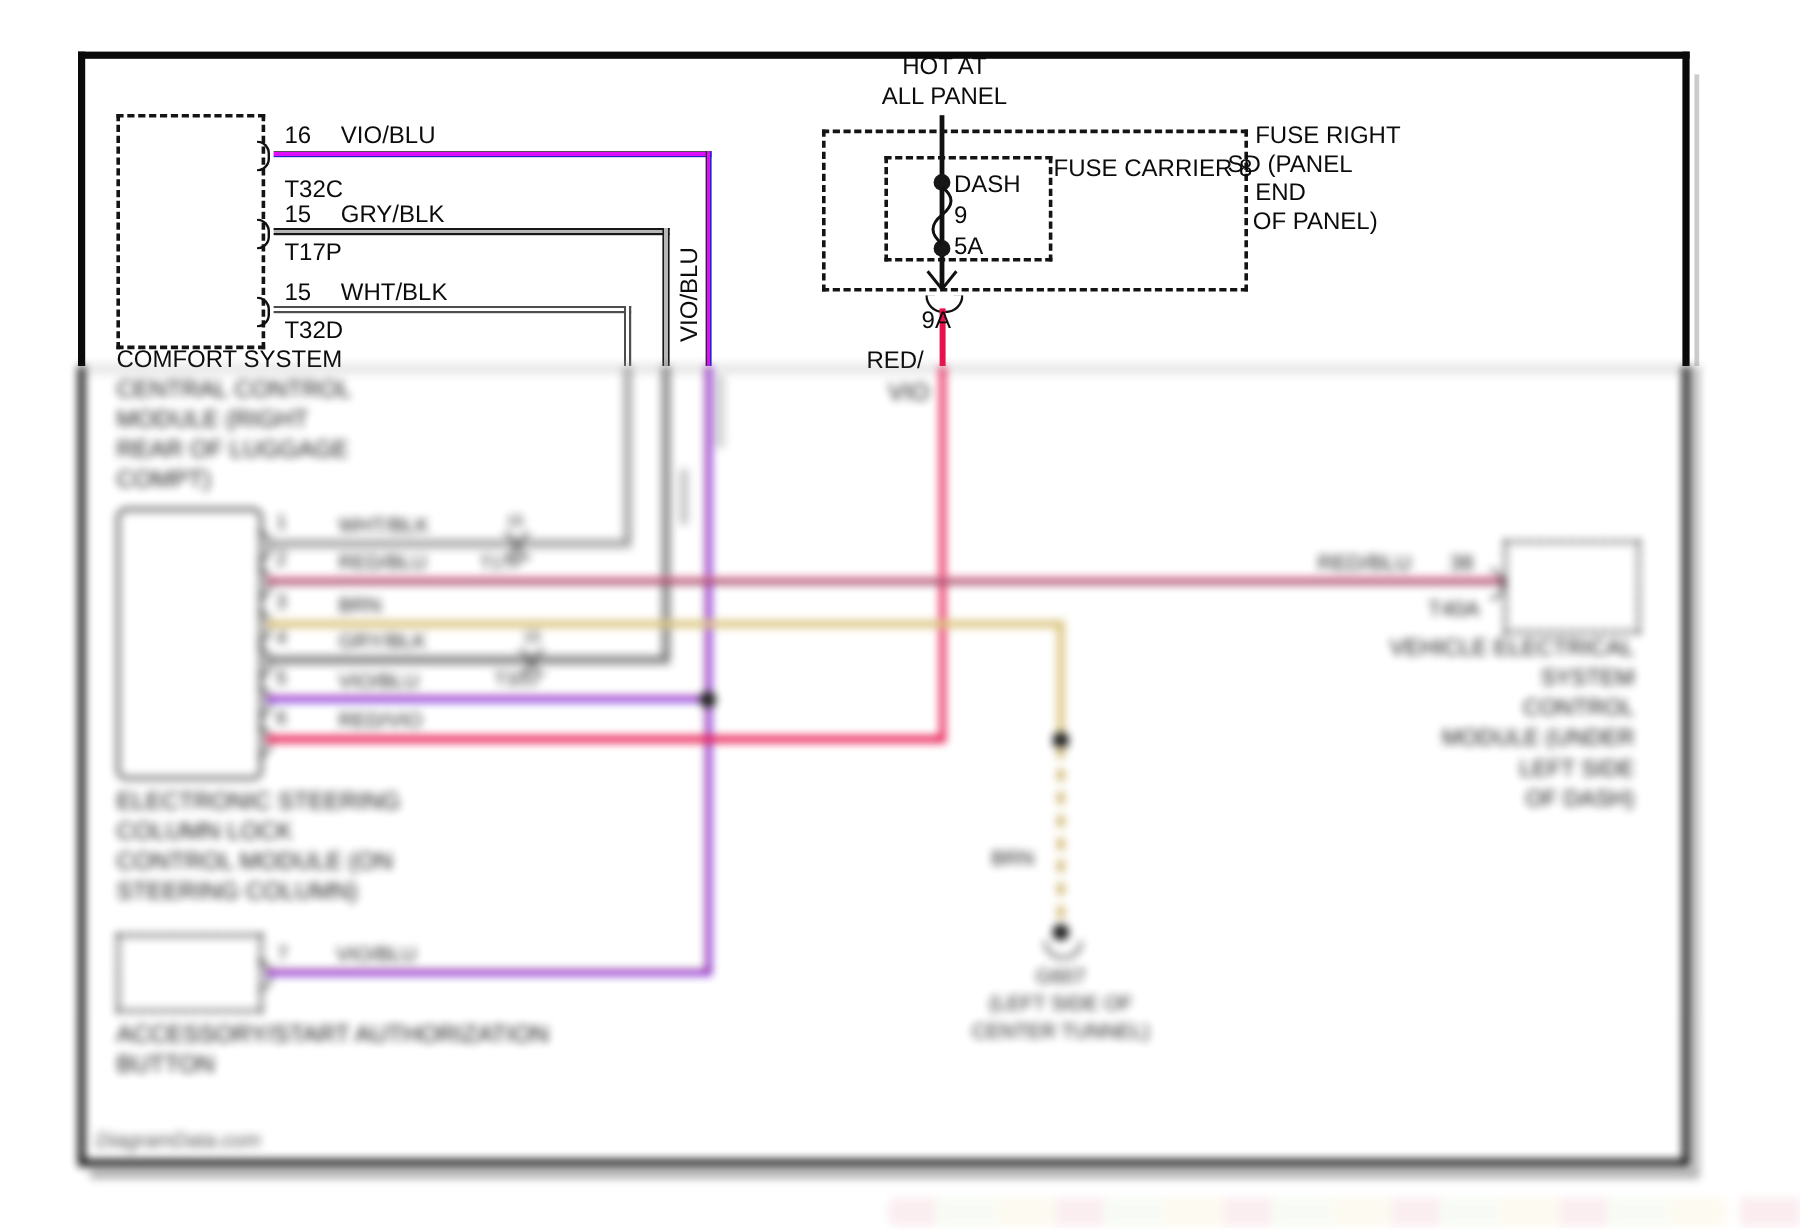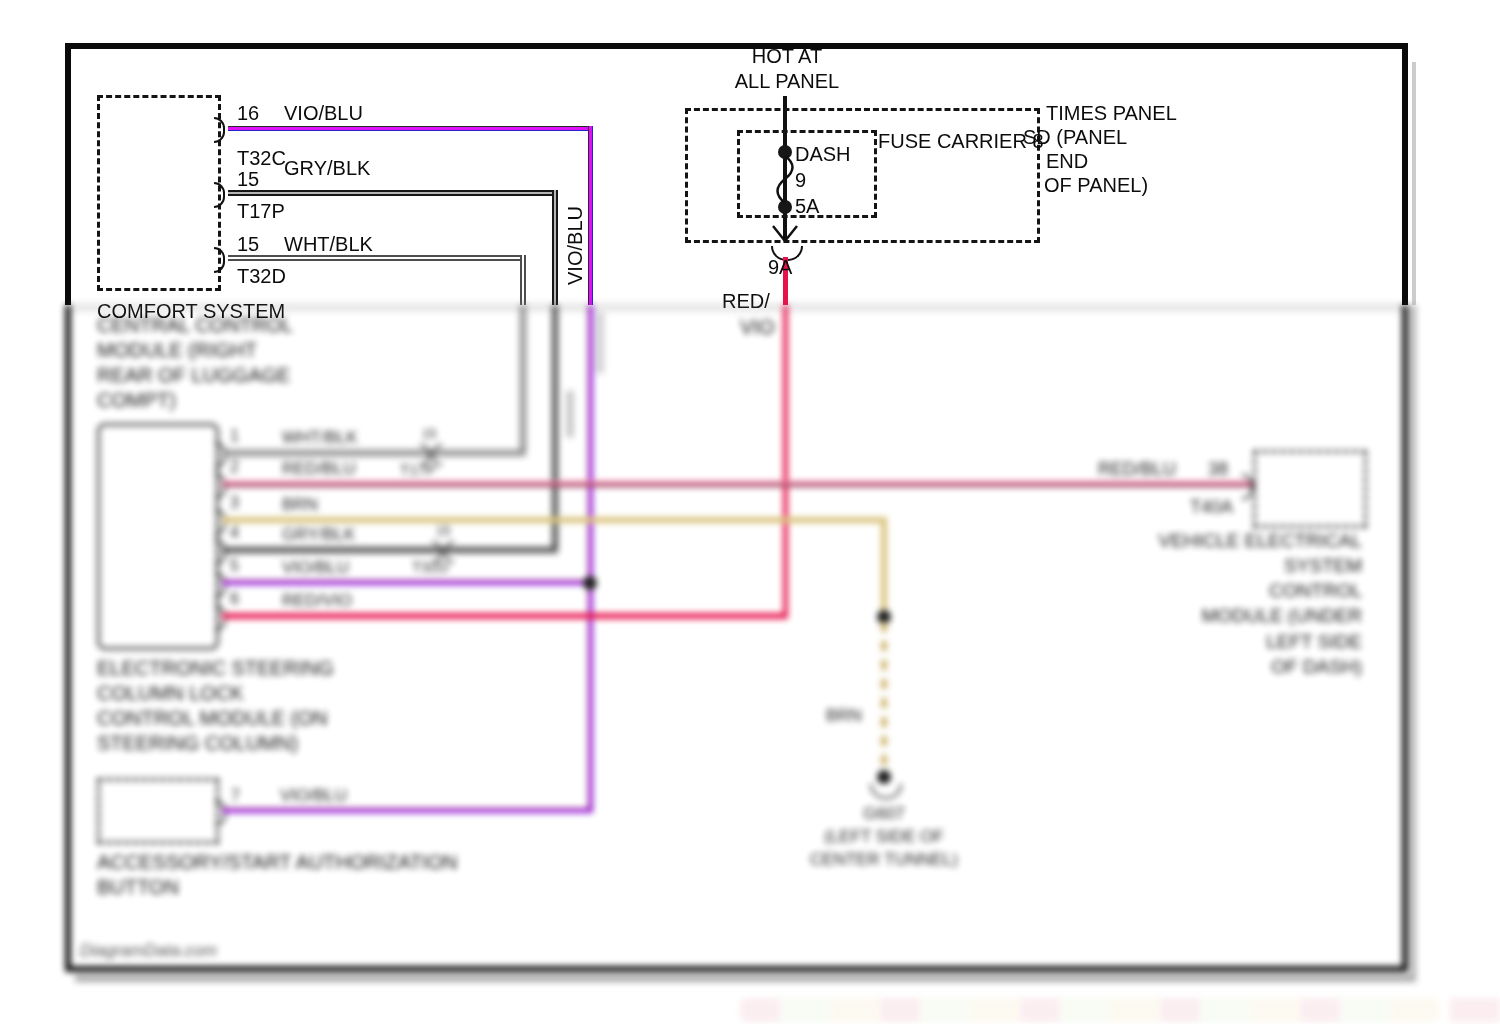--- a/index.html
+++ b/index.html
@@ -51,21 +51,21 @@
 
   <div class="dashbox" style="left:97px;top:95px;width:118px;height:190px"></div>
   <div class="brk" style="left:214px;top:117px"></div>
   <div class="brk" style="left:214px;top:182px"></div>
   <div class="brk" style="left:214px;top:247px"></div>
 
   <div class="t" style="left:237px;top:102px">16</div>
   <div class="t" style="left:284px;top:102px">VIO/BLU</div>
   <div class="t" style="left:237px;top:147px">T32C</div>
   <div class="t" style="left:237px;top:168px">15</div>
-  <div class="t" style="left:284px;top:157px">GRY/BLK</div>
+  <div class="t" style="left:284px;top:168px">GRY/BLK</div>
   <div class="t" style="left:237px;top:200px">T17P</div>
   <div class="t" style="left:237px;top:233px">15</div>
   <div class="t" style="left:284px;top:233px">WHT/BLK</div>
   <div class="t" style="left:237px;top:265px">T32D</div>
 
   <div class="wire vio-h" style="left:228px;top:126px;width:365px"></div>
   <div class="wire vio-v" style="left:588px;top:126px;height:179px"></div>
   <div class="wire gry-h" style="left:228px;top:190px;width:330px"></div>
   <div class="wire gry-v" style="left:552px;top:190px;height:115px"></div>
   <div class="wire wht-h" style="left:228px;top:255px;width:298px"></div>
@@ -86,30 +86,30 @@
   </svg>
   <svg class="abs" style="left:769px;top:224px" width="32" height="20" viewBox="0 0 32 20">
     <path d="M4,2 L16,17 L28,2" fill="none" stroke="#111" stroke-width="2.5"></path>
   </svg>
   <div class="cup" style="left:771px;top:246px"></div>
 
   <div class="t" style="left:795px;top:143px">DASH</div>
   <div class="t" style="left:795px;top:169px">9</div>
   <div class="t" style="left:795px;top:195px">5A</div>
   <div class="t" style="left:878px;top:130px">FUSE CARRIER 8</div>
-  <div class="t" style="left:1046px;top:102px">TIMES PANEL</div>
+  <div class="t" style="left:1046px;top:102px">FUSE RIGHT</div>
   <div class="t" style="left:1023px;top:126px">SD (PANEL</div>
   <div class="t" style="left:1046px;top:150px">END</div>
   <div class="t" style="left:1044px;top:174px">OF PANEL)</div>
 
   <div class="wire red-v" style="left:783px;top:257px;height:48px"></div>
   <div class="t" style="left:768px;top:256px">9A</div>
   <div class="t" style="left:722px;top:290px">RED/</div>
 
-  <div class="t" style="left:97px;top:300px">COMFORT SYSTEM</div>
+  <div class="t" style="left:97px;top:289px">COMFORT SYSTEM</div>
 
   <div class="blurband">
 
     <div class="abs" style="left:65px;top:305px;width:6px;height:667px;background:#0a0a0a"></div>
     <div class="abs" style="left:1402px;top:305px;width:6px;height:667px;background:#0a0a0a"></div>
     <div class="abs" style="left:65px;top:966px;width:1343px;height:6px;background:#0a0a0a"></div>
     <div class="abs" style="left:1411px;top:305px;width:5px;height:675px;background:#a8a8a8"></div>
     <div class="abs" style="left:75px;top:975px;width:1341px;height:7px;background:#a8a8a8"></div>
     <div class="abs" style="left:68px;top:303px;width:1334px;height:9px;background:rgba(110,110,110,.16)"></div>
 

